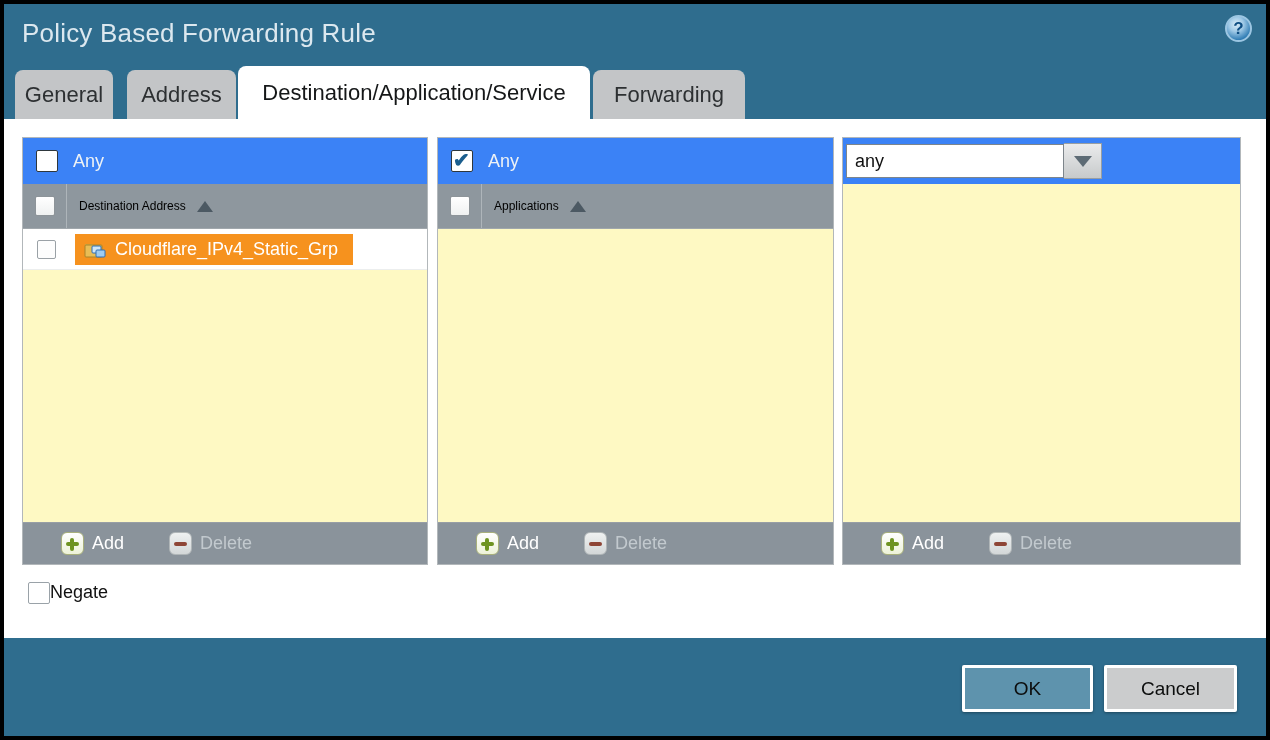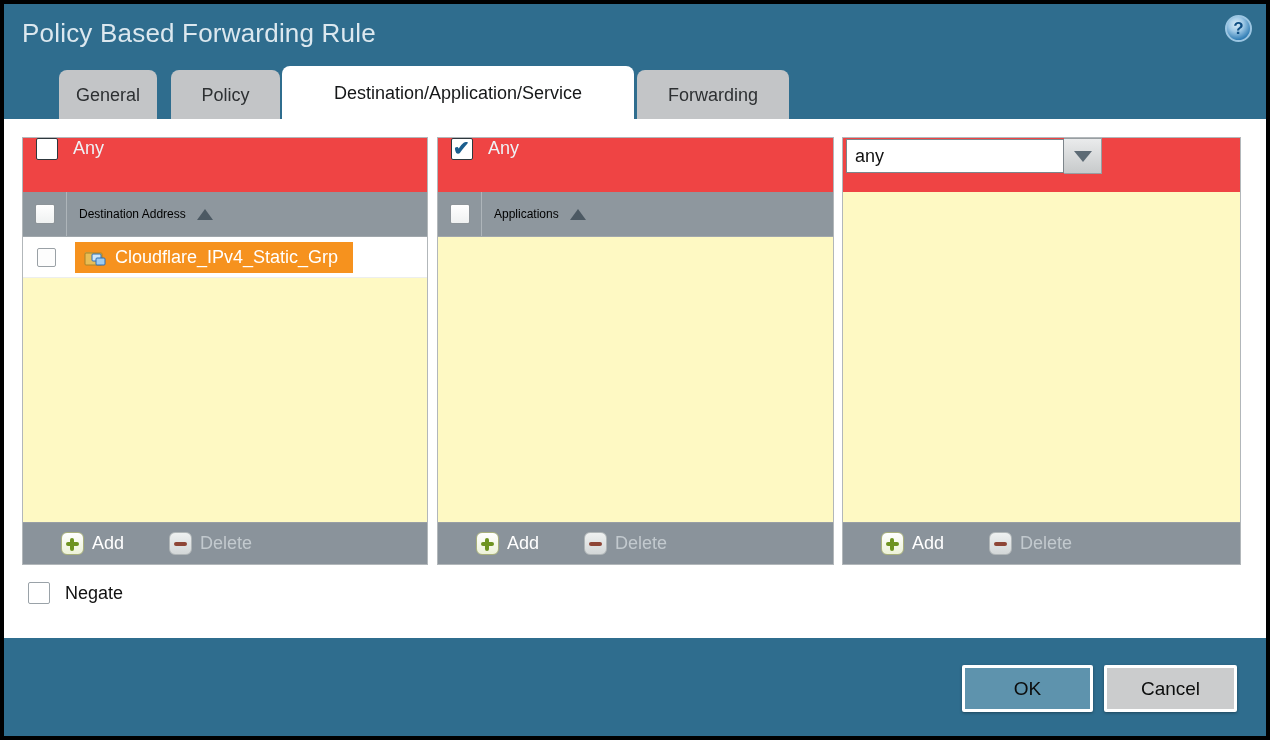--- a/index.html
+++ b/index.html
@@ -9,37 +9,37 @@
 
   
   .title{position:absolute;left:22px;top:18px;font-size:26px;color:#dce8ef;letter-spacing:.2px;}
   .help{position:absolute;right:18px;top:15px;width:27px;height:27px;border-radius:50%;
         background:radial-gradient(circle at 40% 32%,#d9ecf8 0%,#9fc9e6 35%,#2f7cb4 75%,#1c5d92 100%);
         border:2px solid #9cc6e2;display:flex;align-items:center;justify-content:center;
         color:#0e4e83;font-weight:bold;font-size:17px;cursor:pointer;}
 
   
   .tab{position:absolute;top:70px;height:50px;background:#c3c5c7;border-radius:8px 8px 0 0;
-       display:flex;align-items:center;justify-content:center;font-size:18px;color:#2d3032;cursor:pointer;margin-left:44px;}
+       display:flex;align-items:center;justify-content:center;font-size:22px;color:#2d3032;cursor:pointer;}
   .tab.active{top:66px;height:54px;background:#fff;color:#151718;z-index:6;}
   .tab-general{left:15px;width:98px;}
   .tab-source{left:127px;width:109px;}
   .tab-dest{left:238px;width:352px;}
   .tab-fwd{left:593px;width:152px;}
 
   
   .panel{position:absolute;left:4px;top:119px;width:1262px;height:519px;background:#fff;z-index:4;}
 
   
   .col{position:absolute;top:137px;display:flex;flex-direction:column;border:1px solid #b2b7ba;background:#f8f9f9;z-index:5;}
   .col1{left:22px;width:406px;height:428px;}
   .col2{left:437px;width:397px;height:428px;}
   .col3{left:842px;width:399px;height:428px;}
 
-  .row-any{height:54px;background:#ef4444;display:flex;align-items:flex-start;padding-left:13px;flex:0 0 auto;}
+  .row-any{height:46px;background:#3b82f6;display:flex;align-items:center;padding-left:13px;flex:0 0 auto;}
   .row-any .lbl{margin-left:15px;color:#eef2f5;font-size:18px;}
 
   .row-head{height:45px;background:#8e979e;display:flex;align-items:center;flex:0 0 auto;border-bottom:1px solid #a0a7ac;}
   .row-head .cbcell{width:44px;display:flex;justify-content:center;align-items:center;align-self:stretch;border-right:1px solid #aeb5ba;}
   .row-head .lbl{margin-left:12px;color:#000000;font-size:12px;}
 
   .col-body{flex:1 1 auto;background:#fef9c3;overflow:hidden;}
   .body-row{display:flex;align-items:center;height:41px;padding-left:14px;background:#fff;border-bottom:1px solid #eceeee;}
 
   .col-footer{height:42px;background:#8a939b;display:flex;align-items:center;padding-left:12px;gap:19px;flex:0 0 auto;border-top:1px solid #979ea5;}
@@ -74,21 +74,21 @@
 
   
   .dd{display:flex;align-items:center;margin-left:3px;}
   .dd-value{width:218px;height:34px;background:#fff;border:1px solid #7d858b;font-size:18px;color:#111;
             line-height:32px;padding-left:8px;cursor:text;}
   .dd-btn{width:38px;height:36px;background:linear-gradient(#eaebec,#c7cacb);border:1px solid #989ea2;border-left:none;
           display:flex;align-items:center;justify-content:center;cursor:pointer;}
   .tri-down{width:0;height:0;border-left:9px solid transparent;border-right:9px solid transparent;border-top:11px solid #5d6b75;}
 
   
-  .negate-row{position:absolute;left:28px;top:582px;display:flex;align-items:center;gap:15px;z-index:6;}
+  .negate-row{position:absolute;left:28px;top:582px;display:flex;align-items:flex-start;z-index:6;}
   .negate-row .lbl{font-size:18px;color:#111;}
 
   
   .btn{position:absolute;top:665px;height:47px;border:3px solid #fff;border-radius:2px;
        display:flex;align-items:center;justify-content:center;font-size:19px;color:#0c0d0d;cursor:pointer;z-index:6;
        box-shadow:0 1px 3px rgba(0,0,0,.35);}
   .btn-ok{left:962px;width:131px;background:#5e93ad;}
   .btn-cancel{left:1104px;width:133px;background:#cbcccd;}
 </style>
 </head>
@@ -99,21 +99,21 @@
 
   <div class="title">Policy Based Forwarding Rule</div>
   <div class="help">
       <span>?</span>
     </div>
 
   <div class="tab tab-general">
     <span>General</span>
   </div>
   <div class="tab tab-source">
-    <span>Policy</span>
+    <span>Address</span>
   </div>
   <div class="tab tab-dest active">
     <span>Destination/Application/Service</span>
   </div>
   <div class="tab tab-fwd">
     <span>Forwarding</span>
   </div>
 
   <div class="panel"></div>
 

